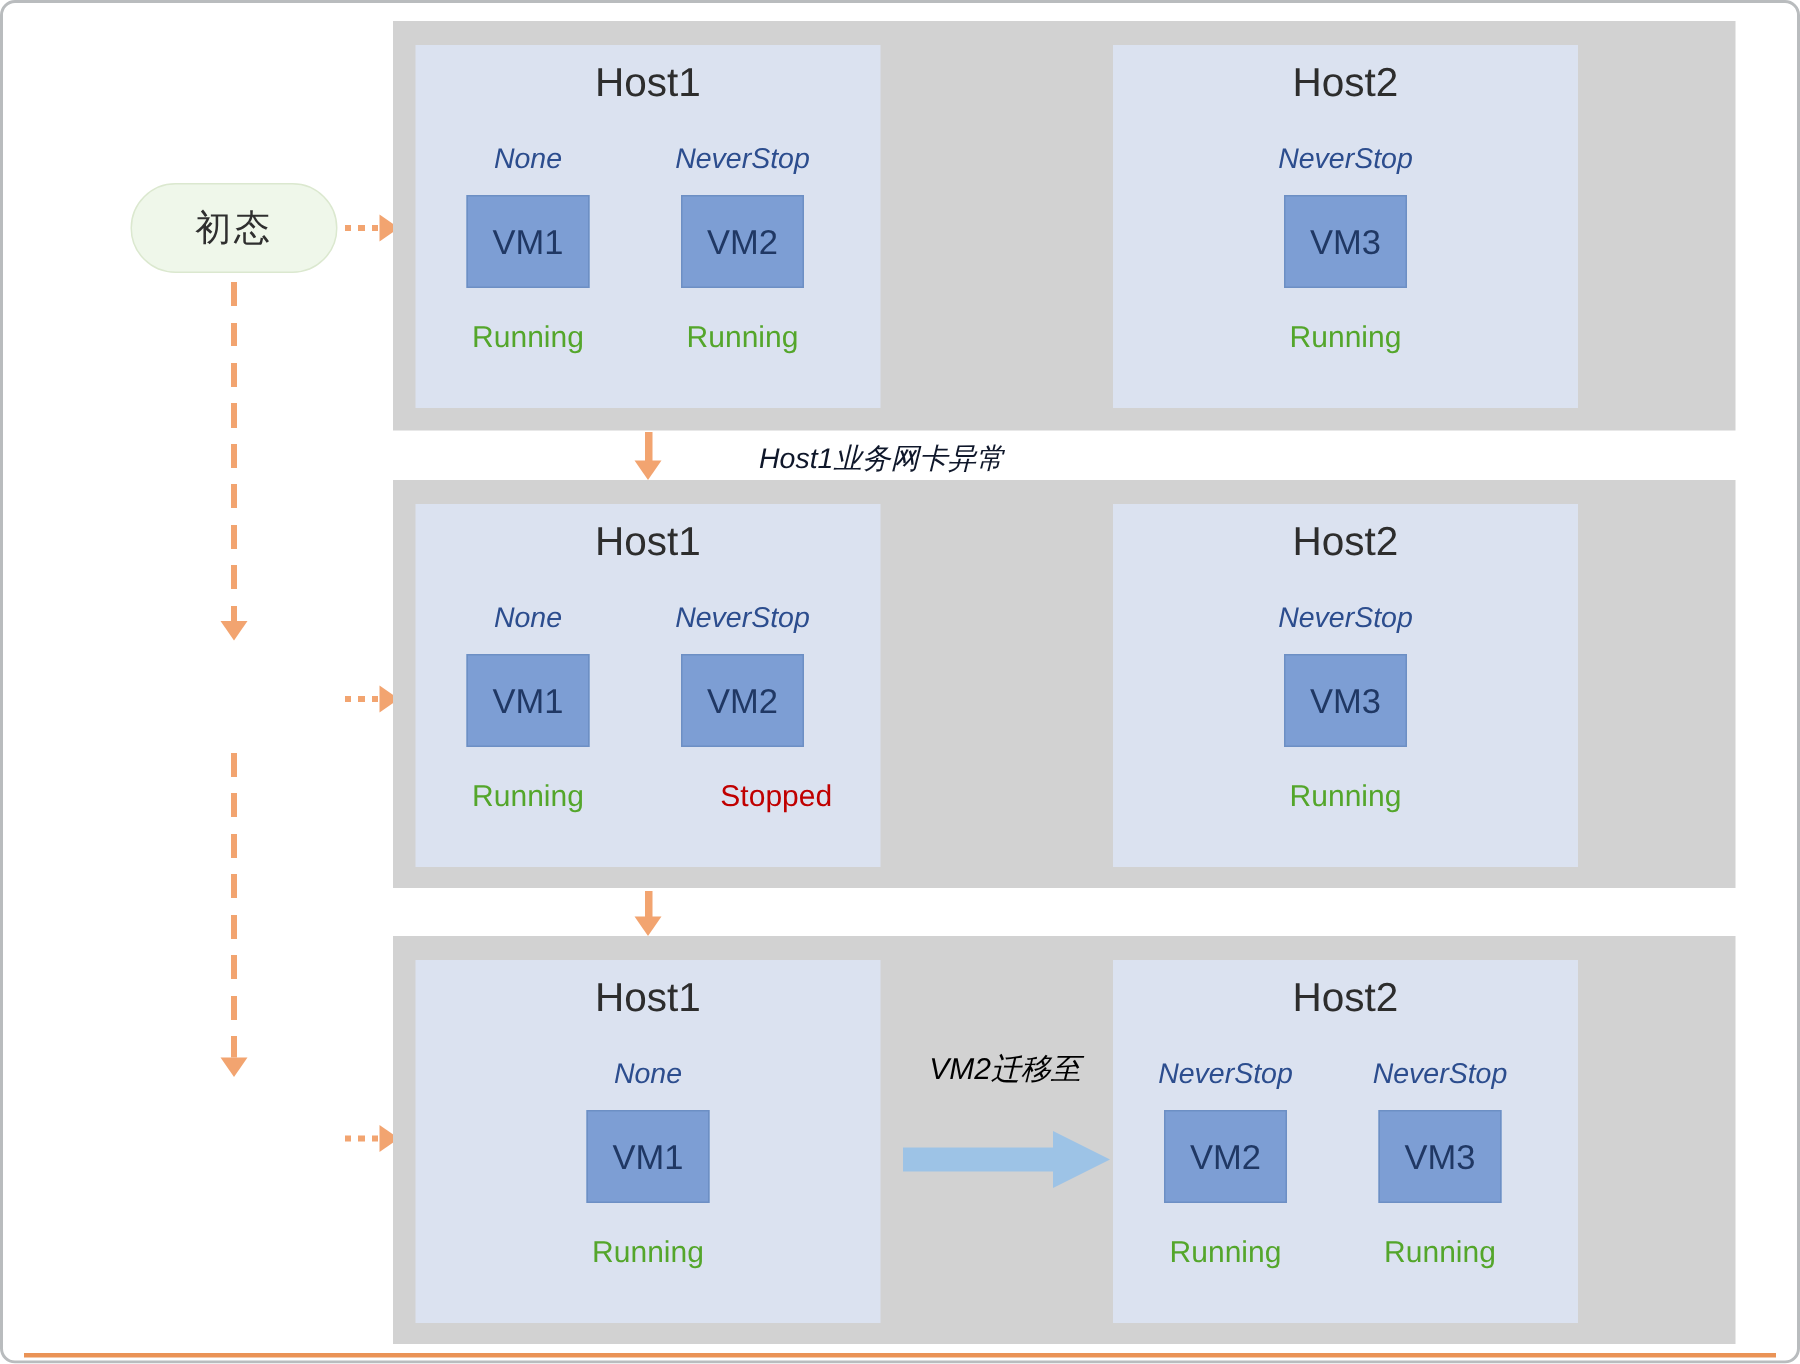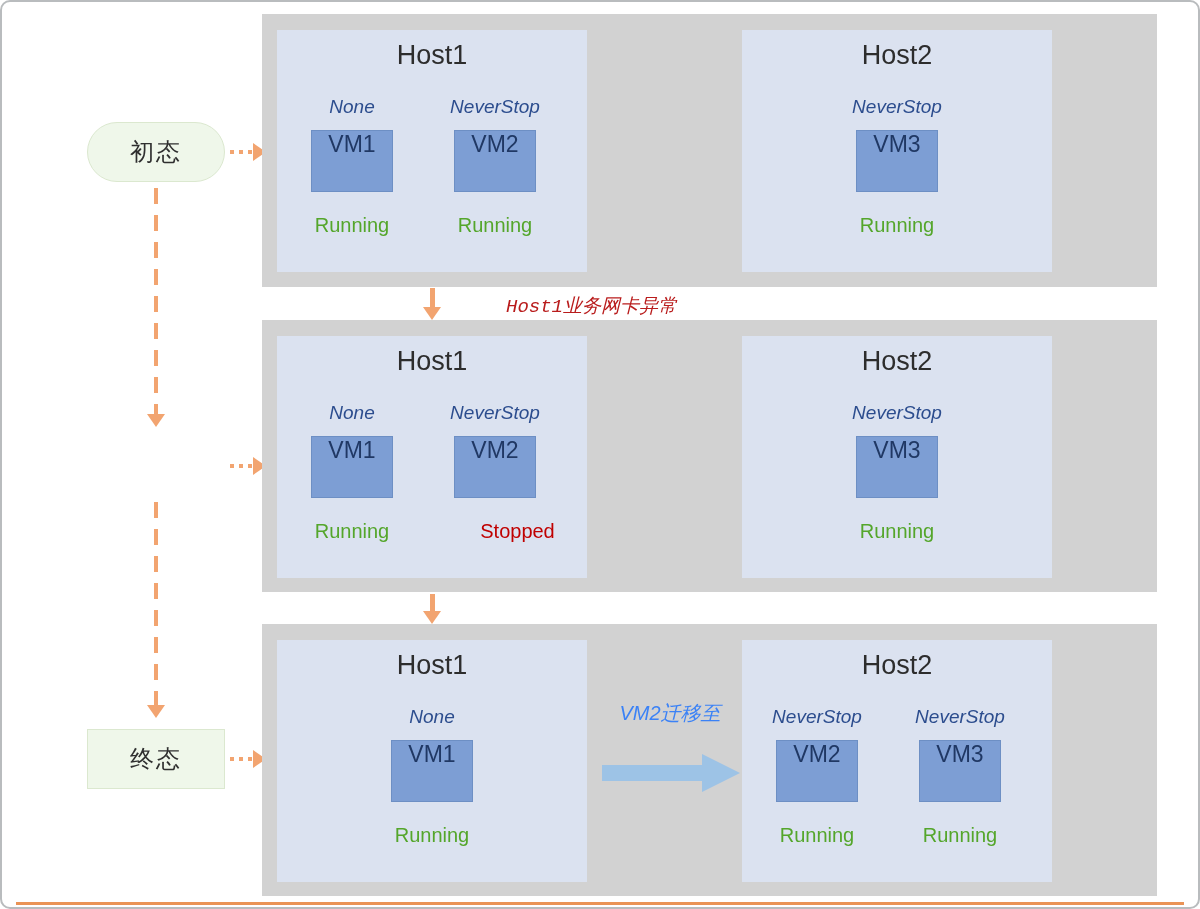--- a/index.html
+++ b/index.html
@@ -49,43 +49,43 @@
 
   .vm-group {
     position:absolute; top:64px; width:130px;
     display:flex; flex-direction:column; align-items:center;
   }
   .vm-group.center { left:50%; transform:translateX(-50%); }
   .policy { font-style:italic; font-size:19px; line-height:26px; color:var(--policy-navy,#2c4d8e); white-space:nowrap; }
   .vm-box {
     width:82px; height:62px; margin-top:10px;
     background:var(--vm-blue,#7d9ed4); border:1px solid #6d8fc4;
-    display:flex; align-items:flex-start; justify-content:center;
+    display:flex; align-items:center; justify-content:center;
   }
   .vm-box span { font-size:23px; color:#203864; }
   .status { margin-top:22px; font-size:20px; }
   .status.green { color:var(--running-green,#54a62b); }
   .status.red   { color:var(--stopped-red,#c00000);margin-left:45px; }
 
   
   .stage-arrow-shaft { position:absolute; left:428px; width:5px; background:var(--accent-orange,#f2a470); }
   .stage-arrow-head {
     position:absolute; left:421px; width:0; height:0;
     border-left:9px solid transparent; border-right:9px solid transparent;
     border-top:13px solid var(--accent-orange,#f2a470);
   }
   .transition-label {
-    position:absolute; left:504px; font-style:italic; font-size:19px; color:#b91c1c; white-space:nowrap;font-family:Liberation Mono, monospace;
+    position:absolute; left:504px; font-style:italic; font-size:19px; color:#0f172a; white-space:nowrap;
   }
 
   
   .mig-label {
     position:absolute; left:578px; top:698px; width:180px;
     text-align:center; font-style:italic; font-size:20px; line-height:26px;
-    color:#3b82f6;
+    color:#000000;
   }
   .mig-shaft { position:absolute; left:600px; top:763px; width:100px; height:16px; background:var(--migration-blue,#9dc3e6); }
   .mig-head {
     position:absolute; left:700px; top:752px; width:0; height:0;
     border-top:19px solid transparent; border-bottom:19px solid transparent;
     border-left:38px solid var(--migration-blue,#9dc3e6);
   }
 
   .bottom-rule {
     position:absolute; left:14px; right:14px; bottom:2px; height:0;
@@ -99,23 +99,20 @@
 
   <div class="state-box state-green" style="top:120px;height:60px;border-radius:30px;">
     <span class="state-label">初态</span>
   </div>
   <div class="vline" style="top:186px;height:226px;"></div>
   <div class="varrow" style="top:412px;"></div>
 
   <div class="vline" style="top:500px;height:203px;"></div>
   <div class="varrow" style="top:703px;"></div>
 
-  <div class="state-box state-green" style="top:727px;height:60px;">
-    <span class="state-label">终态</span>
-  </div>
 
   <div class="hdot" style="top:148px;"></div>
   <div class="harrow" style="top:141px;"></div>
   <div class="hdot" style="top:462px;"></div>
   <div class="harrow" style="top:455px;"></div>
   <div class="hdot" style="top:755px;"></div>
   <div class="harrow" style="top:748px;"></div>
 
   <div class="stage" style="top:12px;height:273px;"></div>
 

